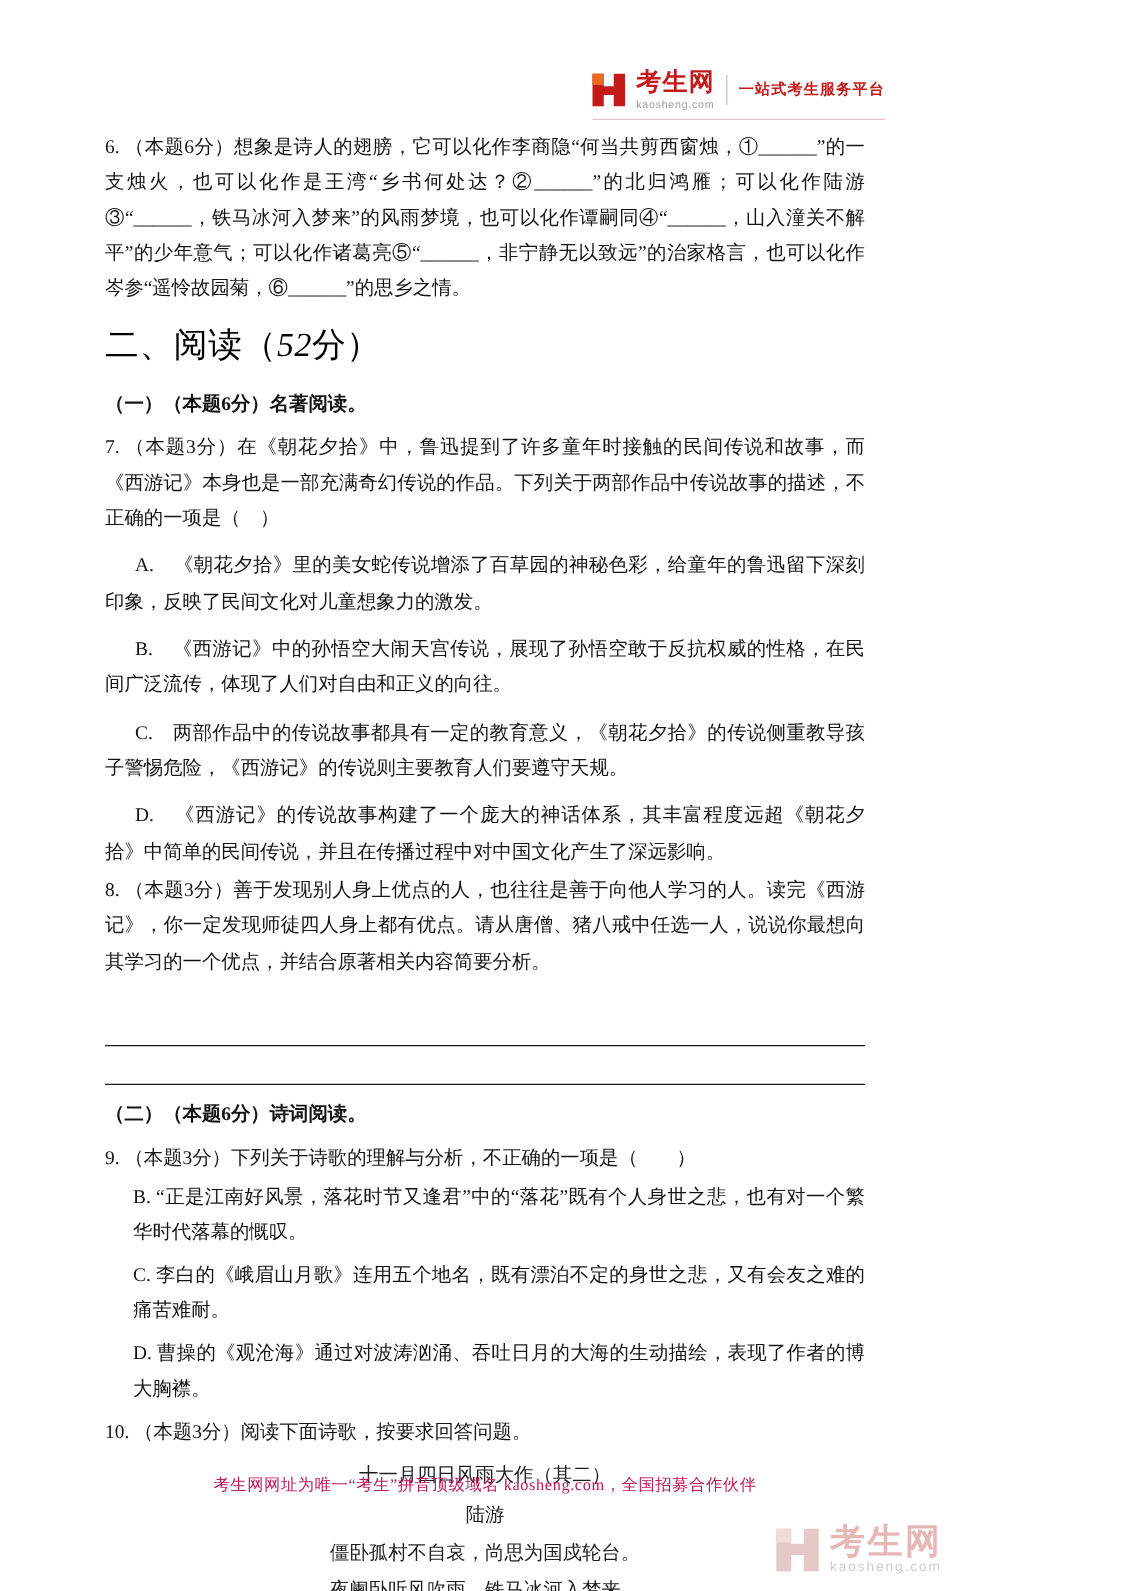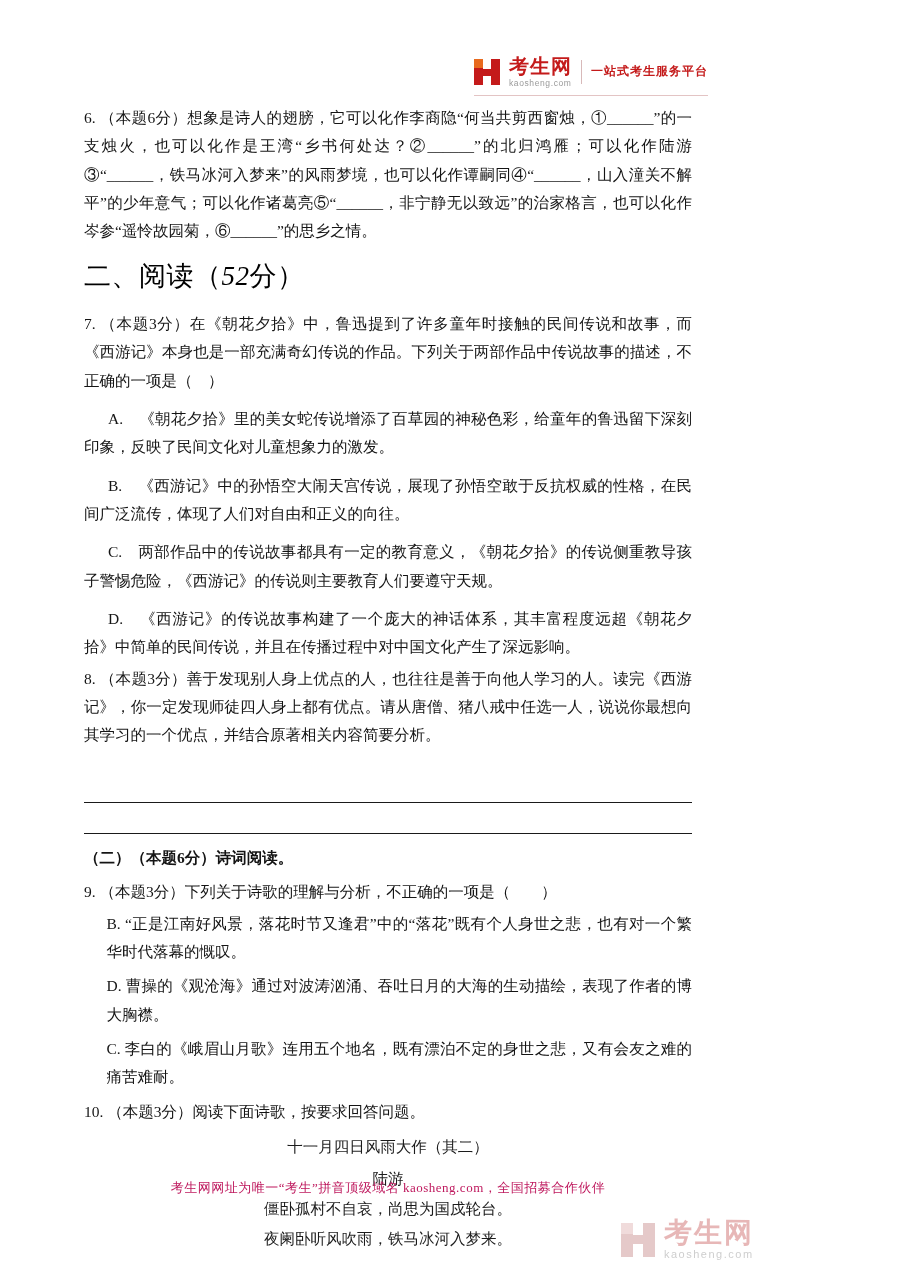--- a/index.html
+++ b/index.html
@@ -84,40 +84,41 @@
       <span class="logo-domain">kaosheng.com</span>
     </span>
     <span class="logo-divider"></span>
     <span class="logo-tagline">一站式考生服务平台</span>
   </header>
 
   <p class="para">6. （本题6分）想象是诗人的翅膀，它可以化作李商隐“何当共剪西窗烛，①______”的一支烛火，也可以化作是王湾“乡书何处达？②______”的北归鸿雁；可以化作陆游③“______，铁马冰河入梦来”的风雨梦境，也可以化作谭嗣同④“______，山入潼关不解平”的少年意气；可以化作诸葛亮⑤“______，非宁静无以致远”的治家格言，也可以化作岑参“遥怜故园菊，⑥______”的思乡之情。</p>
 
   <h1 class="section-title"><span>二、阅读（</span><span class="num">52</span><span>分）</span></h1>
 
+  <p class="part-heading">（一）（本题6分）名著阅读。</p>
 
   <p class="para">7. （本题3分）在《朝花夕拾》中，鲁迅提到了许多童年时接触的民间传说和故事，而《西游记》本身也是一部充满奇幻传说的作品。下列关于两部作品中传说故事的描述，不正确的一项是（　）</p>
   <p class="para opt7">A.　《朝花夕拾》里的美女蛇传说增添了百草园的神秘色彩，给童年的鲁迅留下深刻印象，反映了民间文化对儿童想象力的激发。</p>
   <p class="para opt7">B.　《西游记》中的孙悟空大闹天宫传说，展现了孙悟空敢于反抗权威的性格，在民间广泛流传，体现了人们对自由和正义的向往。</p>
   <p class="para opt7">C.　两部作品中的传说故事都具有一定的教育意义，《朝花夕拾》的传说侧重教导孩子警惕危险，《西游记》的传说则主要教育人们要遵守天规。</p>
   <p class="para opt7">D.　《西游记》的传说故事构建了一个庞大的神话体系，其丰富程度远超《朝花夕拾》中简单的民间传说，并且在传播过程中对中国文化产生了深远影响。</p>
 
   <p class="para">8. （本题3分）善于发现别人身上优点的人，也往往是善于向他人学习的人。读完《西游记》，你一定发现师徒四人身上都有优点。请从唐僧、猪八戒中任选一人，说说你最想向其学习的一个优点，并结合原著相关内容简要分析。</p>
 
   <div class="answer-lines">
     <div class="answer-line"></div>
     <div class="answer-line"></div>
   </div>
 
   <p class="part-heading">（二）（本题6分）诗词阅读。</p>
 
   <p class="para">9. （本题3分）下列关于诗歌的理解与分析，不正确的一项是（　　）</p>
   <p class="para opt9">B. “正是江南好风景，落花时节又逢君”中的“落花”既有个人身世之悲，也有对一个繁华时代落幕的慨叹。</p>
+  <p class="para opt9">C. 李白的《峨眉山月歌》连用五个地名，既有漂泊不定的身世之悲，又有会友之难的痛苦难耐。</p>
   <p class="para opt9">D. 曹操的《观沧海》通过对波涛汹涌、吞吐日月的大海的生动描绘，表现了作者的博大胸襟。</p>
-  <p class="para opt9">C. 李白的《峨眉山月歌》连用五个地名，既有漂泊不定的身世之悲，又有会友之难的痛苦难耐。</p>
 
   <p class="para">10. （本题3分）阅读下面诗歌，按要求回答问题。</p>
 
   <div class="poem">
     <div class="poem-title">十一月四日风雨大作（其二）</div>
     <div class="poem-author">陆游</div>
     <div class="poem-line">僵卧孤村不自哀，尚思为国戍轮台。</div>
     <div class="poem-line">夜阑卧听风吹雨，铁马冰河入梦来。</div>
   </div>
 

